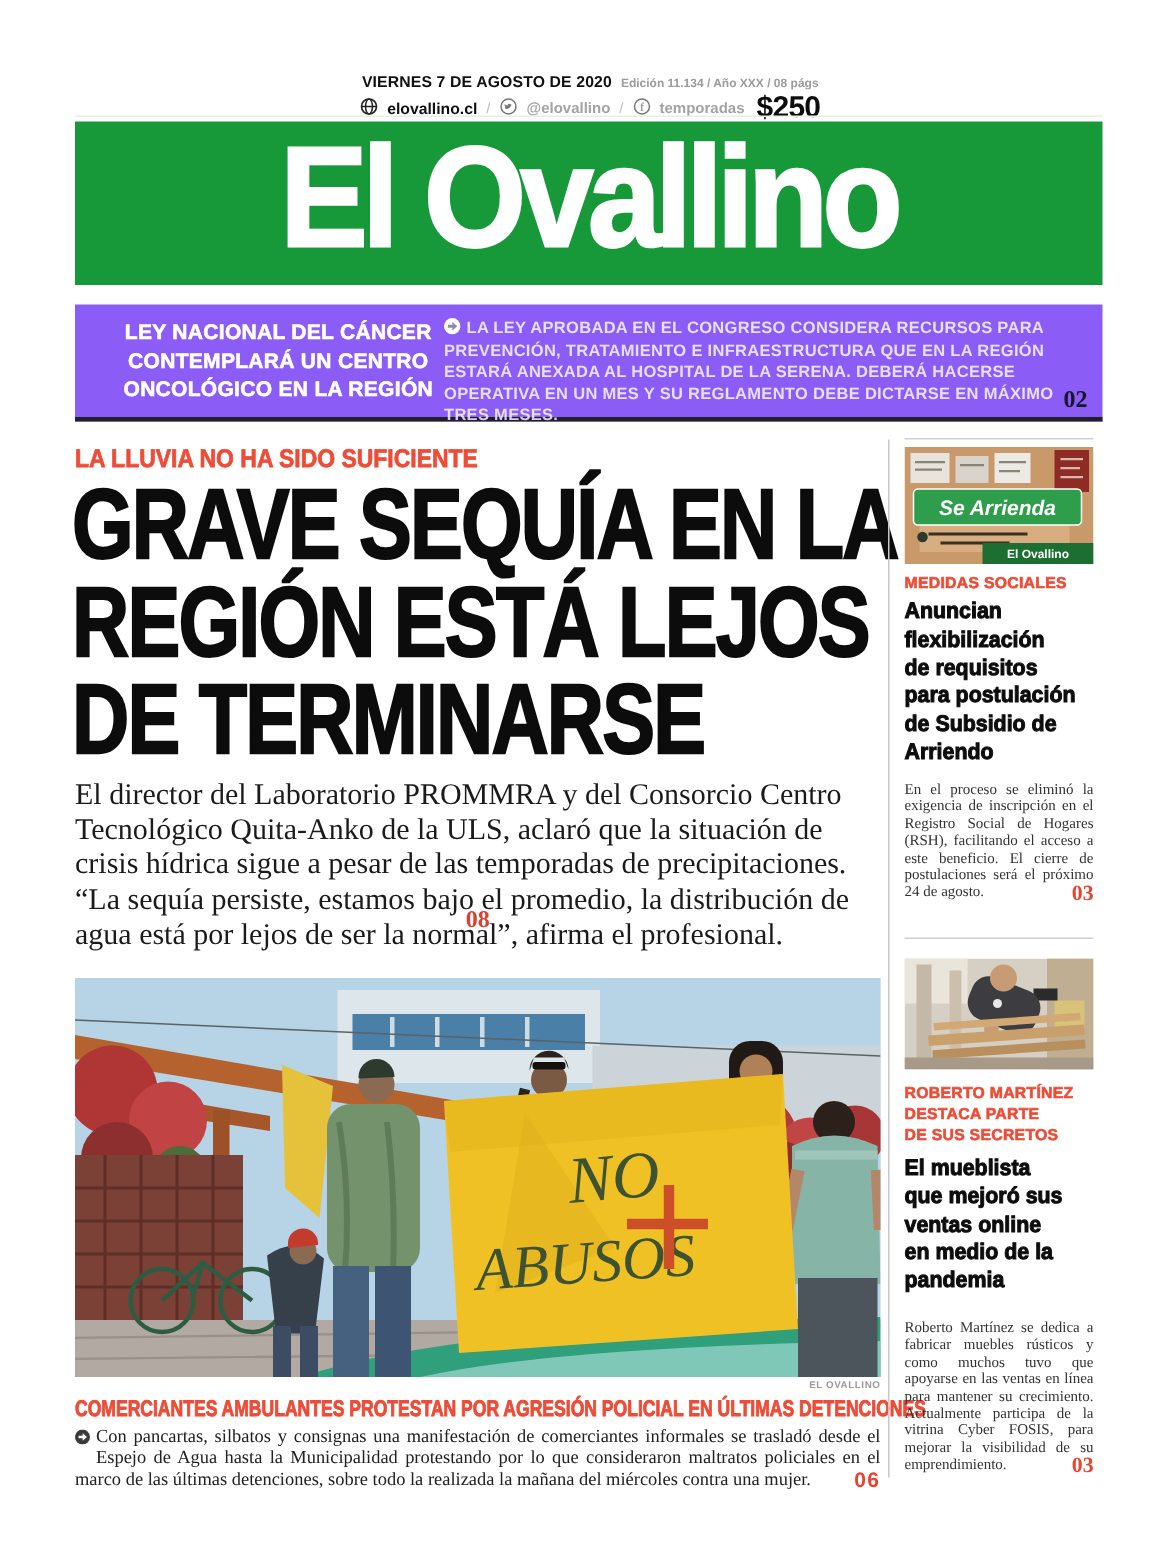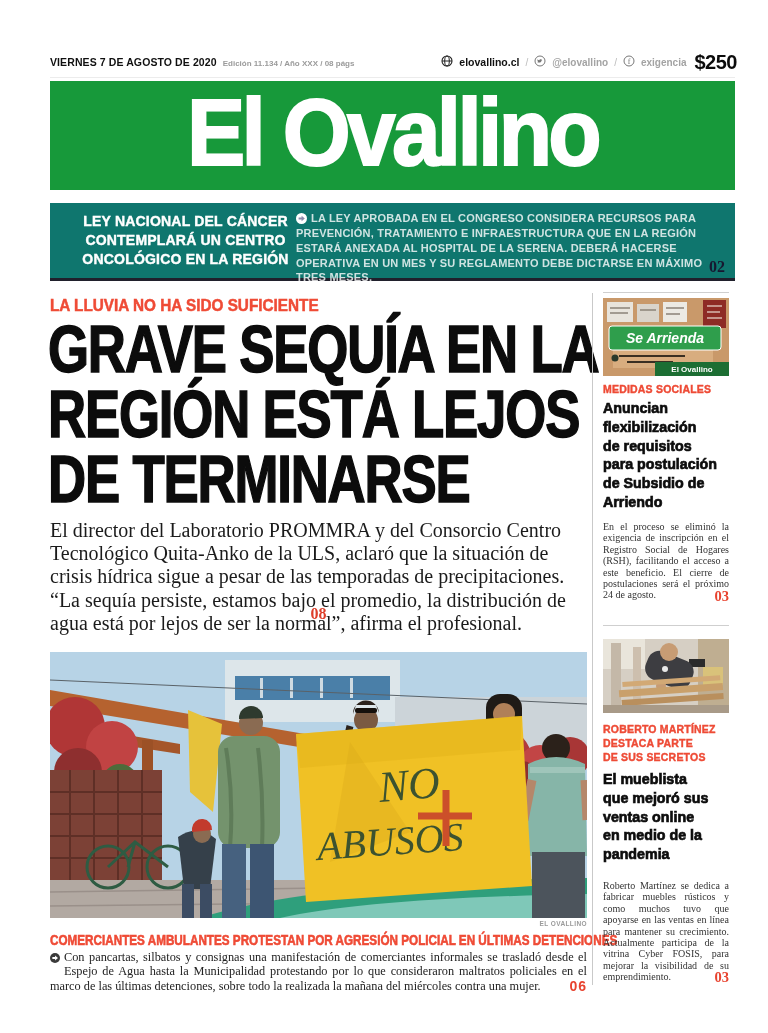--- a/index.html
+++ b/index.html
@@ -2,40 +2,40 @@
 <html><head>
 <meta charset="utf-8">
 <style>
   html,body{margin:0;padding:0;background:#fff;}
   #page{position:relative;width:768px;height:1033px;background:#fff;overflow:hidden;
         font-family:"Liberation Sans",sans-serif;color:#111;}
   .prelines{white-space:pre-line;}
 
   
   .topbar{position:absolute;left:50px;top:49px;width:687px;height:26px;display:flex;
-          justify-content:space-between;align-items:center;}
+          justify-content:space-between;align-items:center;flex-direction:column;}
   .date-group{display:flex;align-items:baseline;gap:6px;}
   .date{font-size:10.5px;font-weight:800;color:#101010;letter-spacing:.1px;}
   .edition{font-size:8px;color:#9b9b9b;font-weight:600;}
   .right-group{display:flex;align-items:center;gap:6px;}
   .site{font-size:10.5px;font-weight:800;color:#101010;}
   .handle{font-size:10px;color:#a3a3a3;font-weight:600;}
   .slash{color:#bdbdbd;font-size:10px;}
   .price{font-size:20px;font-weight:900;color:#0c0c0c;margin-left:2px;letter-spacing:-.5px;}
   .icon{display:inline-block;vertical-align:middle;}
   .topbar-rule{position:absolute;left:50px;top:77px;width:685px;height:1px;background:#ececec;}
 
   
   .masthead{position:absolute;left:50px;top:81px;width:685px;height:109px;background:#17993a;
             display:flex;align-items:center;justify-content:center;}
   .masthead-title{color:#fff;font-weight:900;font-size:95px;line-height:1;letter-spacing:-4px;
                   transform:scaleX(.92);-webkit-text-stroke:2px #fff;padding-bottom:6px;}
 
   
-  .banner{position:absolute;left:50px;top:203px;width:685px;height:78px;background:#0f766e;
+  .banner{position:absolute;left:50px;top:203px;width:685px;height:78px;background:#8b5cf6;
           border-bottom:3px solid #20202c;box-sizing:border-box;}
   .banner-left{position:absolute;left:18px;top:9px;width:235px;text-align:center;color:#fff;
                font-weight:800;font-size:14px;line-height:19px;letter-spacing:.2px;
                -webkit-text-stroke:.4px #fff;}
   .banner-right{position:absolute;left:246px;right:14px;top:8px;color:rgba(255,255,255,.8);
                 font-weight:700;font-size:11px;line-height:14.6px;letter-spacing:.2px;}
   .banner-right .icon{margin-right:4px;position:relative;top:1px;}
   .banner-page{position:absolute;right:10px;bottom:2px;font-family:"Liberation Serif",serif;
                font-weight:700;font-size:16px;color:#171730;}
 
@@ -102,21 +102,21 @@
           </svg>
       </span>
       <span class="handle">@elovallino</span>
       <span class="slash">/</span>
       <span class="icon">
         <svg width="12" height="12" viewBox="0 0 12 12">
             <circle cx="6" cy="6" r="5" fill="none" stroke="#777" stroke-width="1"></circle>
             <text x="6" y="9" text-anchor="middle" font-size="8" font-family="Liberation Serif, serif" fill="#777">f</text>
           </svg>
       </span>
-      <span class="handle">exigencia</span>
+      <span class="handle">temporadas</span>
       <span class="price">$250</span>
     </div>
   </div>
   <div class="topbar-rule"></div>
 
   <div class="masthead">
     <div class="masthead-title">El Ovallino</div>
   </div>
 
   <div class="banner">

